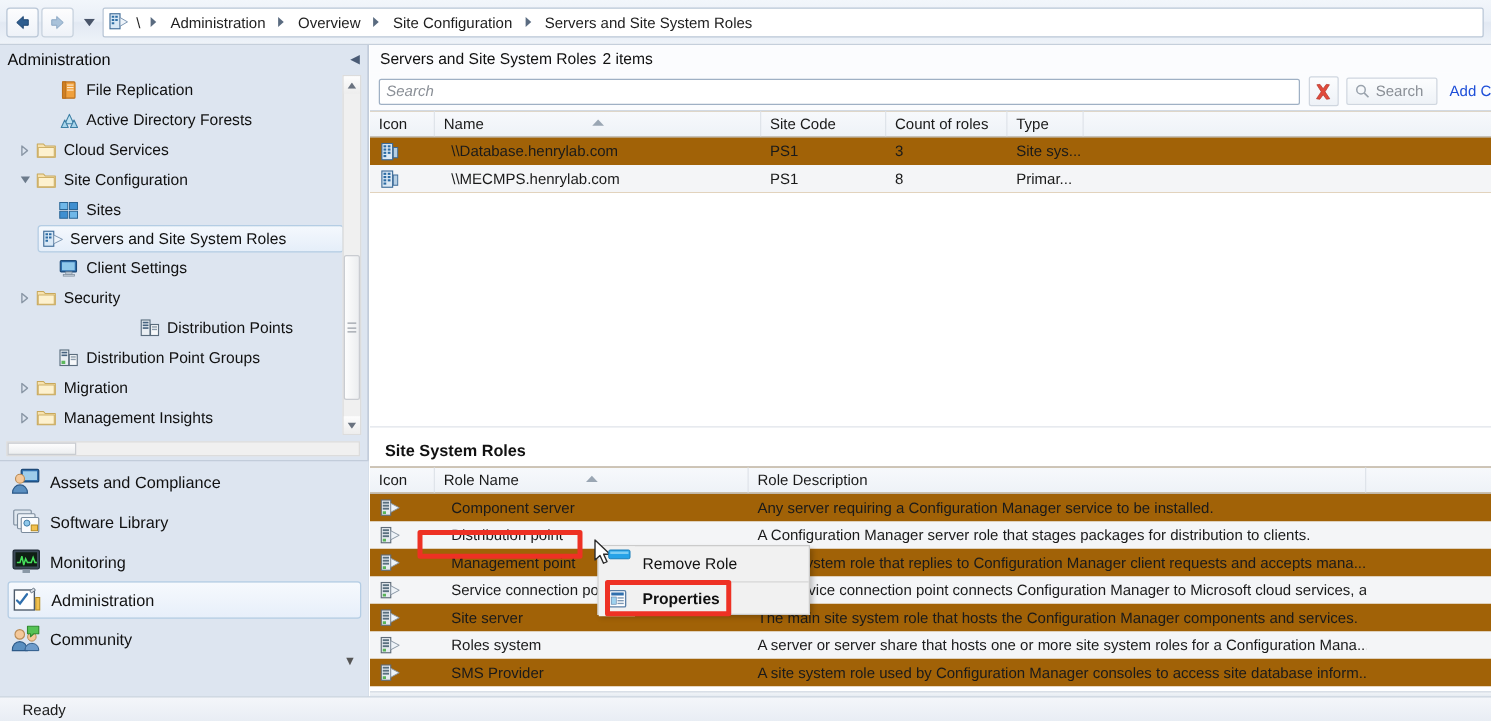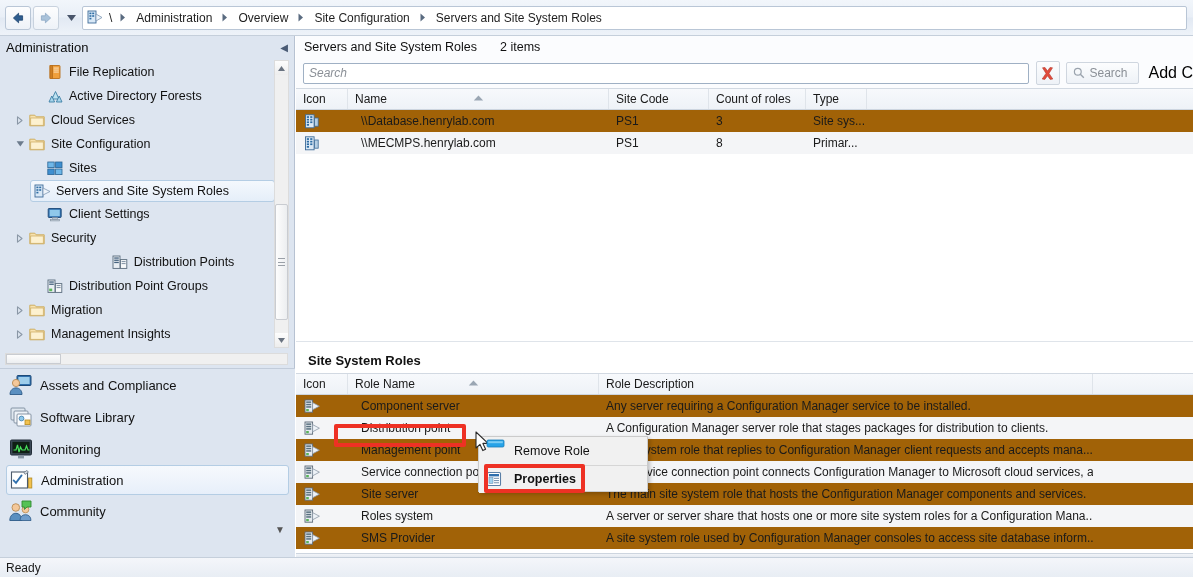--- a/index.html
+++ b/index.html
@@ -112,36 +112,36 @@
 
   
   .content {
     position: absolute; left: 296px; top: 36px; width: 897px; height: 521px;
     background: #ffffff;
   }
   .panel-title {
     height: 22px; display:flex; align-items:center; padding-left: 8px;
     font-size: 12.5px; color: #111; background: #fbfcfe;
   }
-  .panel-title .count { margin-left: 23px; color:#111; }
+  .panel-title .count { margin-left: 5px; color:#111; }
 
   .searchrow {
     height: 30px; display:flex; align-items:center; padding: 0 0 0 7px; background:#fbfcfe;
   }
   .searchbox {
     height: 21px; flex: 1; border: 1px solid #9fb0c4; background:#fff; border-radius: 2px;
     display:flex; align-items:center; padding-left: 5px; margin-right: 7px;
   }
   .searchbox .ph { color:#8a8f96; font-style: italic; font-size: 12px; }
   .xbtn { width: 24px; height: 24px; border: 1px solid #cfd6df; background: linear-gradient(to bottom,#fcfdfe,#eef2f7);
     display:flex; align-items:center; justify-content:center; margin-right: 6px; border-radius:2px; }
   .searchbtn { height: 22px; border: 1px solid #cfd6df; background: linear-gradient(to bottom,#fcfdfe,#eef2f7);
     display:flex; align-items:center; padding: 0 10px 0 6px; color:#8a8f96; font-size:12px; border-radius:2px; }
   .searchbtn .mag { margin-right: 5px; display:flex; }
-  .addbtn { font-size: 16px; color:#000000; padding-left: 10px; white-space: nowrap; overflow:hidden; }
+  .addbtn { font-size: 12px; color:#1d4ed8; padding-left: 10px; white-space: nowrap; overflow:hidden; }
 
   
   .grid { width: 100%; background: #a16207; }
   .ghead {
     height: 22px; display:flex; align-items:stretch;
     background: linear-gradient(to bottom,#f7f9fc,#eef2f7);
     border-top: 1px solid #d2d9e2; border-bottom: 1px solid #cdd5df;
     position: relative;
   }
   .gh {
@@ -165,21 +165,21 @@
   .botpanel .panel-title { height: 26px; font-size: 13px; font-weight: bold; padding-left: 12px; background:#fff; }
 
   .bottomline { position:absolute; left:0; bottom: 0; width: 897px; height: 4px;
     background: linear-gradient(to bottom,#f1f4f8,#e6ebf2); border-top: 1px solid #cdd5df; }
 
   
   .statusbar {
     position: absolute; left: 0; top: 557px; width: 1193px; height: 20px;
     background: linear-gradient(to bottom,#f4f6fa,#e8edf4);
     border-top: 1px solid #c5cfdb;
-    display:flex; align-items:center; padding-left: 6px; font-size: 12px; color:#1a1a1a;
+    display:flex; align-items:center; padding-left: 18px; font-size: 12px; color:#1a1a1a;
   }
 
   
   .ctxmenu {
     position: absolute; left: 478px; top: 436px; width: 170px; height: 56px;
     background: #f1f1f1; border: 1px solid #cbcbcb;
     box-shadow: 2px 2px 4px rgba(0,0,0,0.22);
     z-index: 40;
   }
   .ctxgutter { position:absolute; left:0; top:0; width: 29px; height: 56px; background: #f1f1f1; }

